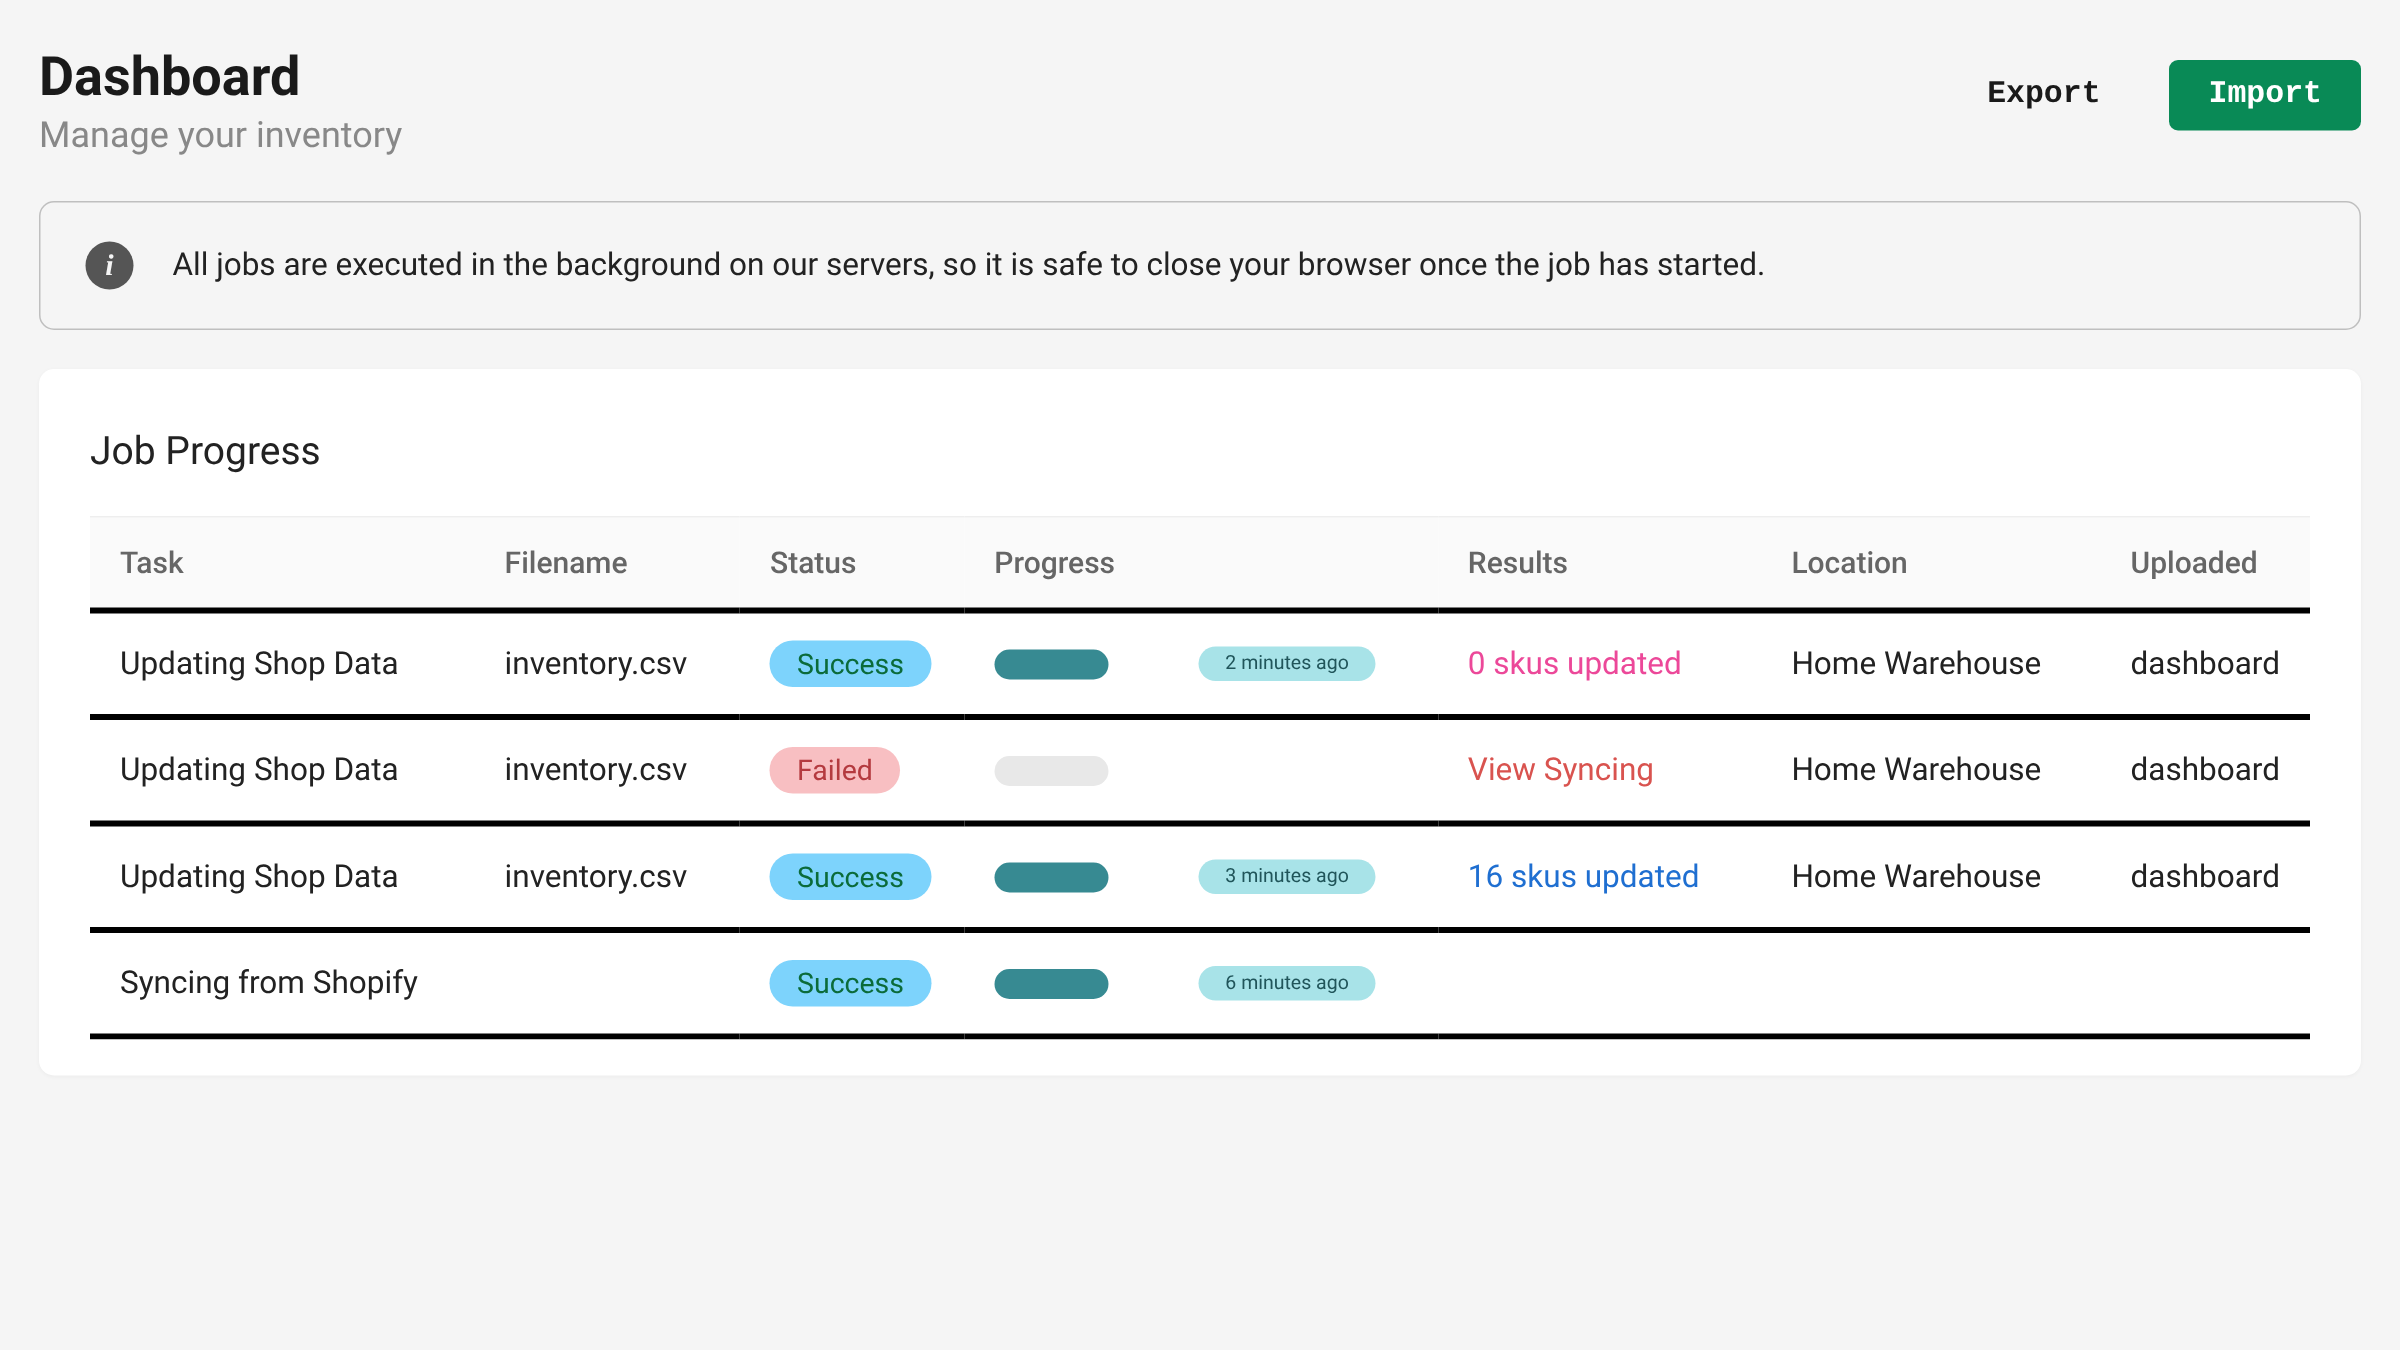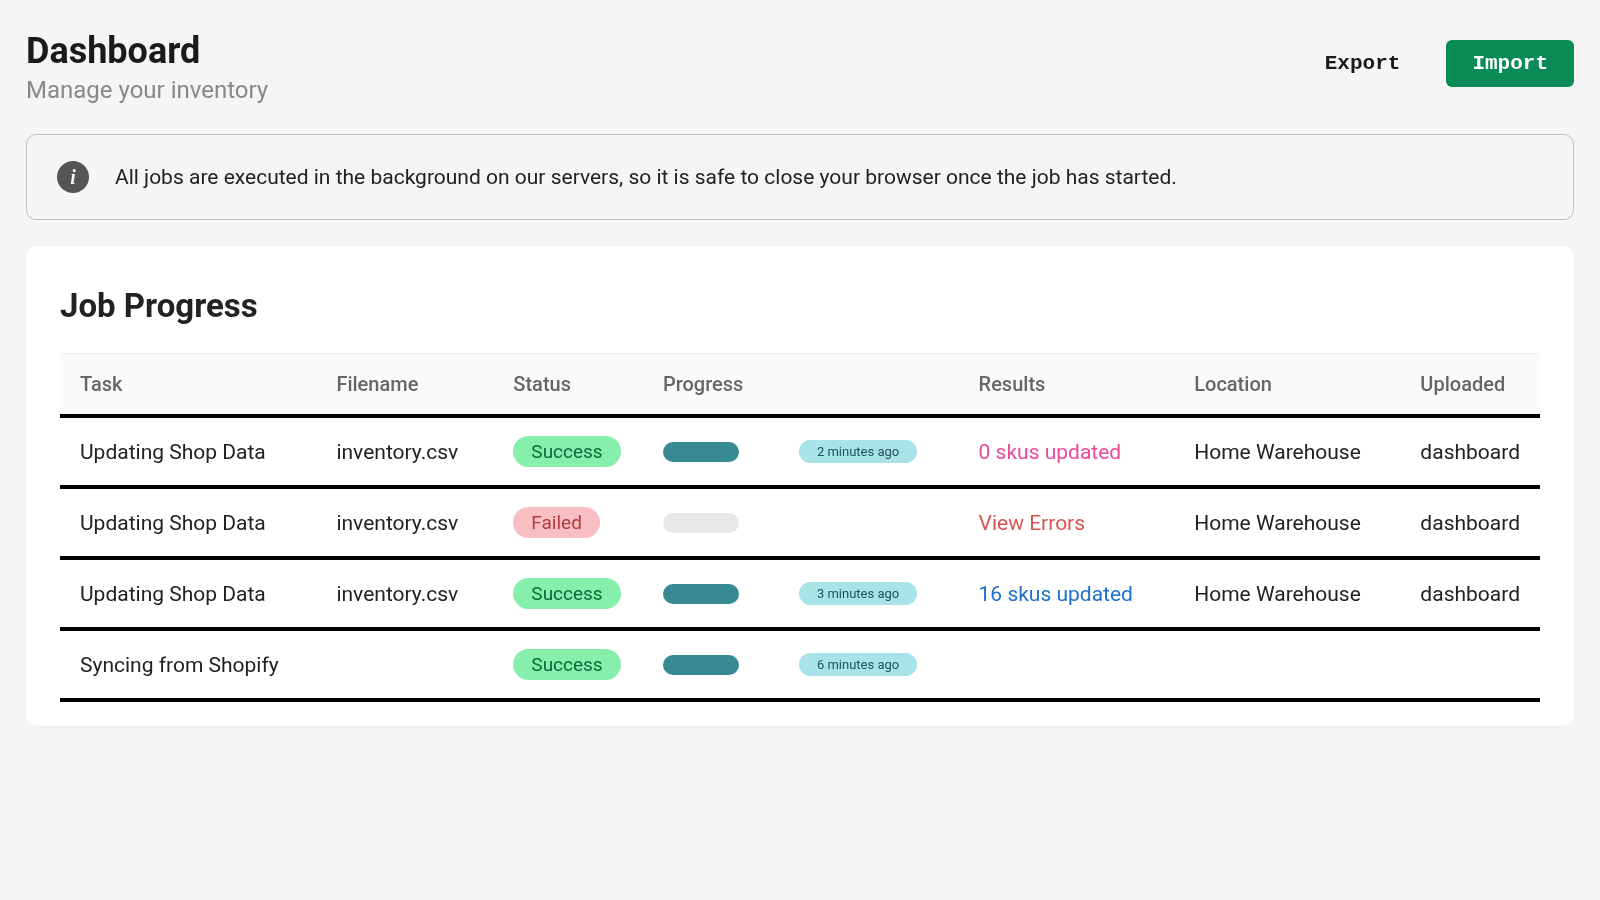--- a/index.html
+++ b/index.html
@@ -63,21 +63,21 @@
     display: flex; align-items: center; justify-content: center;
     line-height: 1;
   }
   .info-text { font-size: 21px; color: #222; }
   .card {
     background: #fff;
     border-radius: 10px;
     padding: 40px 34px 24px;
     box-shadow: 0 1px 3px rgba(0,0,0,0.04);
   }
-  .card h2 { font-size: 33px; font-weight: 700; margin-bottom: 28px; }
+  .card h2 { font-size: 26px; font-weight: 400; margin-bottom: 28px; }
   .table-wrap { overflow-x: auto; }
   .table-wrap::-webkit-scrollbar { height: 14px; }
   .table-wrap::-webkit-scrollbar-track { background: #eee; border-radius: 7px;}
   .table-wrap::-webkit-scrollbar-thumb { background: #bdbdbd; border-radius: 7px;}
   table { border-collapse: collapse; min-width: 1480px; }
   th, td {
     text-align: left;
     padding: 18px 20px;
     border-bottom: 4px solid #000000;
     font-size: 21px;
@@ -96,21 +96,21 @@
   .col-progress { width: 320px; }
   .col-results { width: 220px; }
   .col-location { width: 230px; }
   .badge {
     display: inline-block;
     padding: 4px 18px;
     border-radius: 999px;
     font-size: 19px;
     font-weight: 400;
   }
-  .badge-success { background: #86efac; color: #0b6b3a; }
+  .badge-success { background: #7dd3fc; color: #0b6b3a; }
   .badge-failed  { background: #f8bfc2; color: #b43a3f; }
   .progress-cell { display: flex; align-items: center; gap: 60px; }
   .bar {
     width: 76px; height: 20px; border-radius: 999px;
     background: #e8e8e8;
   }
   .bar-full { background: #378a92; }
   .time-pill {
     background: #a8e3e8;
     color: #20555a;
@@ -175,21 +175,21 @@
             </tr>
             <tr>
               <td>Updating Shop Data</td>
               <td>inventory.csv</td>
               <td><span class="badge badge-failed">Failed</span></td>
               <td>
                 <div class="progress-cell">
                   <div class="bar"></div>
                 </div>
               </td>
-              <td><span class="result-error">View Errors</span></td>
+              <td><span class="result-error">View Syncing</span></td>
               <td>Home Warehouse</td>
               <td>dashboard</td>
             </tr>
             <tr>
               <td>Updating Shop Data</td>
               <td>inventory.csv</td>
               <td><span class="badge badge-success">Success</span></td>
               <td>
                 <div class="progress-cell">
                   <div class="bar bar-full"></div>

